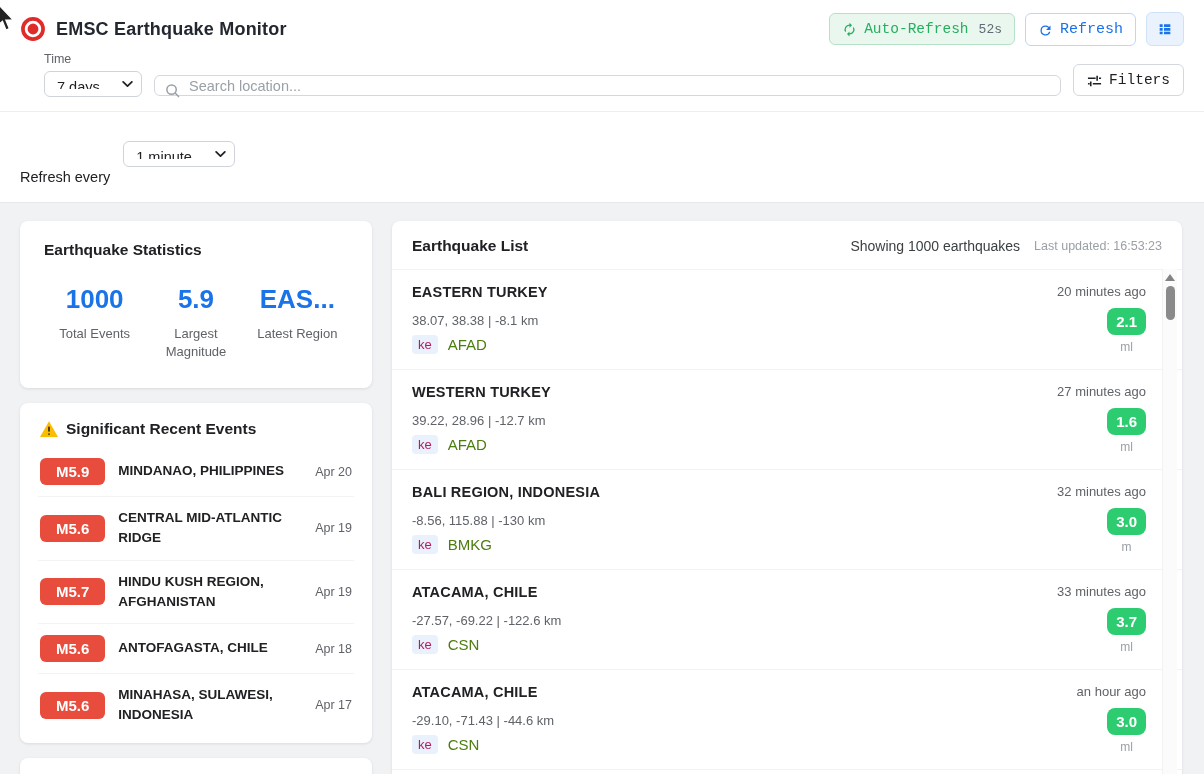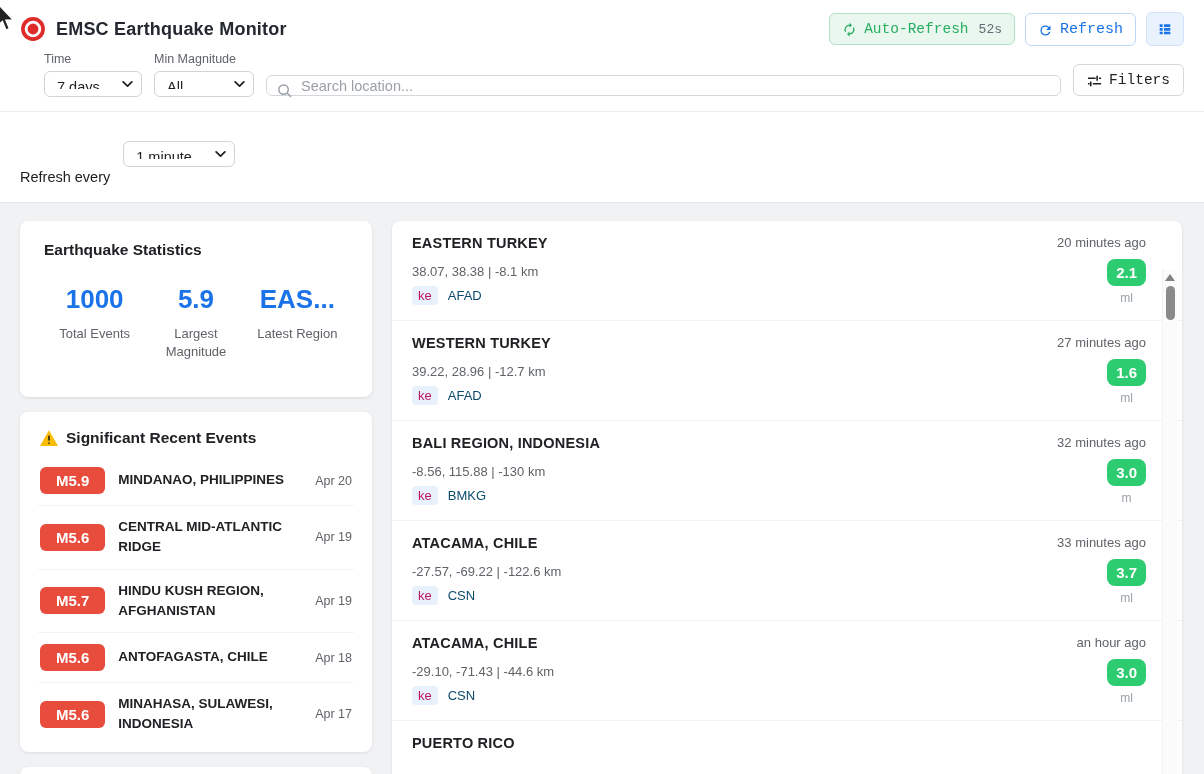--- a/index.html
+++ b/index.html
@@ -45,21 +45,21 @@
   .refresh-every-label { font-size:14.5px; color:#202124;margin-top:46px; }
 
   
   .content { display:flex; gap:20px; padding:18px 22px 0 20px; align-items:flex-start; }
   .left-col { width:352px; flex:none; display:flex; flex-direction:column; gap:15px; }
   .right-col { flex:1; min-width:0; }
   .card { background:#fff; border-radius:8px; box-shadow:0 1px 3px rgba(60,64,67,.13); }
   .card-title { font-size:15.5px; font-weight:bold; color:#202124; }
 
   
-  .stats-card { padding:20px 24px 37px; }
+  .stats-card { padding:20px 24px 28px; }
   .stats-row { display:flex; text-align:center; margin-top:25px; }
   .stat { flex:1; min-width:0; padding:0 4px; }
   .stat-value { font-size:26px; font-weight:bold; color:#1a73e8; white-space:nowrap; overflow:hidden; }
   .stat-label { font-size:13px; color:#5f6368; margin-top:10px; line-height:1.35; }
 
   
   .sig-card { padding:17px 18px 6px; }
   .sig-title-row { display:flex; align-items:center; gap:8px; padding:0 2px; }
   .sig-rows { margin-top:9px; }
   .sig-row { display:flex; align-items:center; gap:13px; padding:11px 2px; border-bottom:1px solid #f1f3f4; cursor:pointer; }
@@ -79,21 +79,21 @@
   .list-title { flex:1; }
   .showing { font-size:14px; color:#3c4043; margin-right:14px; }
   .updated { font-size:12.5px; color:#9aa0a6; }
   .eq-row { display:flex; justify-content:space-between; padding:14px 36px 14px 20px;
             border-bottom:1px solid #f1f3f4; height:100px; cursor:pointer; }
   .eq-left { min-width:0; }
   .eq-region { font-size:14.5px; font-weight:bold; color:#202124; letter-spacing:.2px; }
   .eq-coords { font-size:13px; color:#5f6368; margin-top:13px; }
   .eq-badges { margin-top:7px; display:flex; align-items:center; gap:10px; }
   .ke-badge { background:#e8f1fc; color:#be185d; font-size:13px; padding:2px 6px; border-radius:4px; }
-  .eq-agency { font-size:13px; color:#0c4a6e; }
+  .eq-agency { font-size:15px; color:#4d7c0f; }
   .eq-right { display:flex; flex-direction:column; align-items:flex-end; flex:none; }
   .eq-time { font-size:13px; color:#5f6368; white-space:nowrap; }
   .mag-wrap { display:flex; flex-direction:column; align-items:center; margin-top:9px; }
   .eq-mag { background:#2ecc71; color:#fff; font-weight:bold; font-size:15px; border-radius:8px;
             padding:5px 9px; min-width:21px; text-align:center; }
   .eq-unit { font-size:12px; color:#9aa0a6; margin-top:5px; }
 
   
   .list-scrollbar { position:absolute; top:48px; right:5px; bottom:0; width:15px; background:#fbfbfb;
                     border-left:1px solid #f2f2f2; display:flex; flex-direction:column; align-items:center; }
@@ -151,31 +151,20 @@
         <span class="select-wrap sel-time">
           <select>
             <option selected="">7 days</option>
           </select>
           <svg class="select-caret" width="11" height="7" viewBox="0 0 12 8">
             <path d="M1 1.5 L6 6.5 L11 1.5" fill="none" stroke="#202124" stroke-width="2" stroke-linecap="round" stroke-linejoin="round"></path>
           </svg>
         </span>
       </div>
 
-      <div class="field-group">
-        <span class="field-label">Min Magnitude</span>
-        <span class="select-wrap sel-mag">
-          <select>
-            <option selected="">All</option>
-          </select>
-          <svg class="select-caret" width="11" height="7" viewBox="0 0 12 8">
-            <path d="M1 1.5 L6 6.5 L11 1.5" fill="none" stroke="#202124" stroke-width="2" stroke-linecap="round" stroke-linejoin="round"></path>
-          </svg>
-        </span>
-      </div>
 
       <div class="search-wrap">
         <svg class="search-icon" width="15" height="15" viewBox="0 0 16 16">
           <circle cx="7" cy="7" r="5" fill="none" stroke="#9aa0a6" stroke-width="1.6"></circle>
           <path d="M11 11 L14.5 14.5" stroke="#9aa0a6" stroke-width="1.6" stroke-linecap="round"></path>
         </svg>
         <input class="search-input" type="text" placeholder="Search location..." style="">
       </div>
 
       <button class="btn btn-filters">
@@ -272,20 +261,25 @@
       </div>
 
       <div class="card activity-card">
         <span class="activity-icon">⇄</span>
         <span class="card-title">EMSC Activity</span>
       </div>
     </div>
 
     <div class="right-col">
       <div class="card list-card">
+        <div class="list-header">
+          <span class="card-title list-title">Earthquake List</span>
+          <span class="showing">Showing 1000 earthquakes</span>
+          <span class="updated">Last updated: 16:53:23</span>
+        </div>
 
         <div class="eq-rows">
 
             <div class="eq-row">
               <div class="eq-left">
                 <div class="eq-region">EASTERN TURKEY</div>
                 <div class="eq-coords">38.07, 38.38 | -8.1 km</div>
                 <div class="eq-badges">
                   <span class="ke-badge">ke</span>
                   <span class="eq-agency">AFAD</span>

